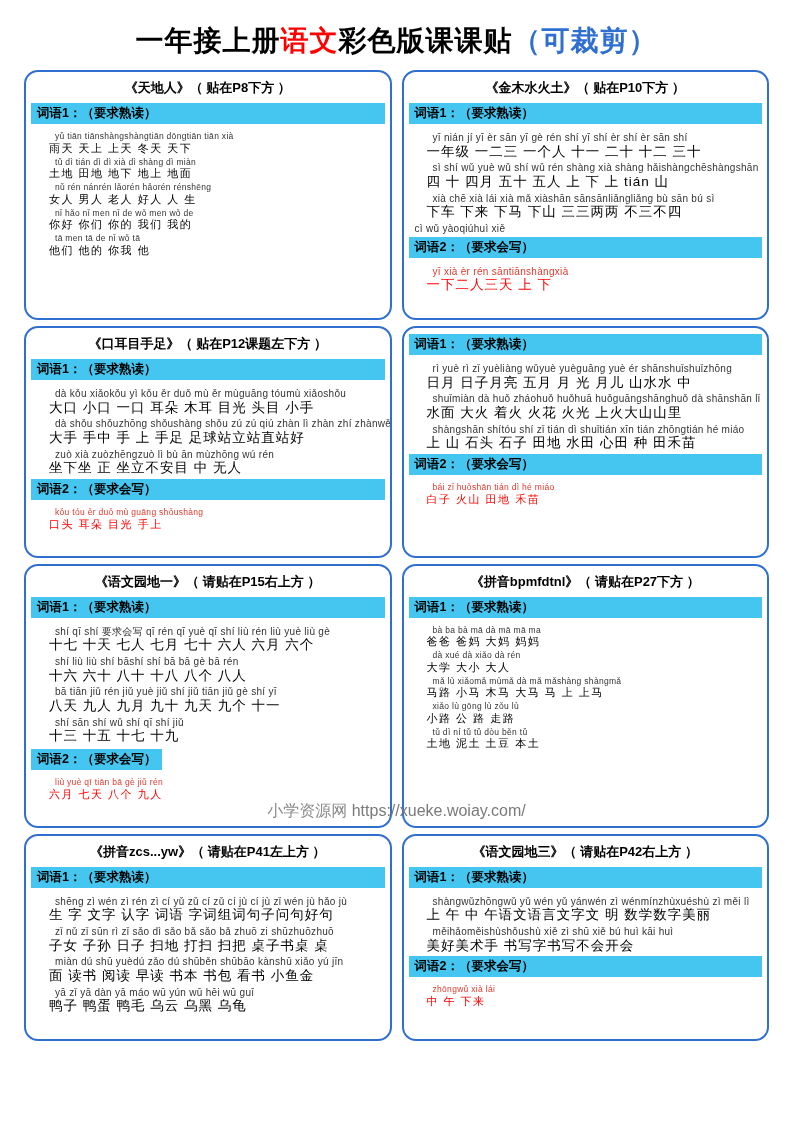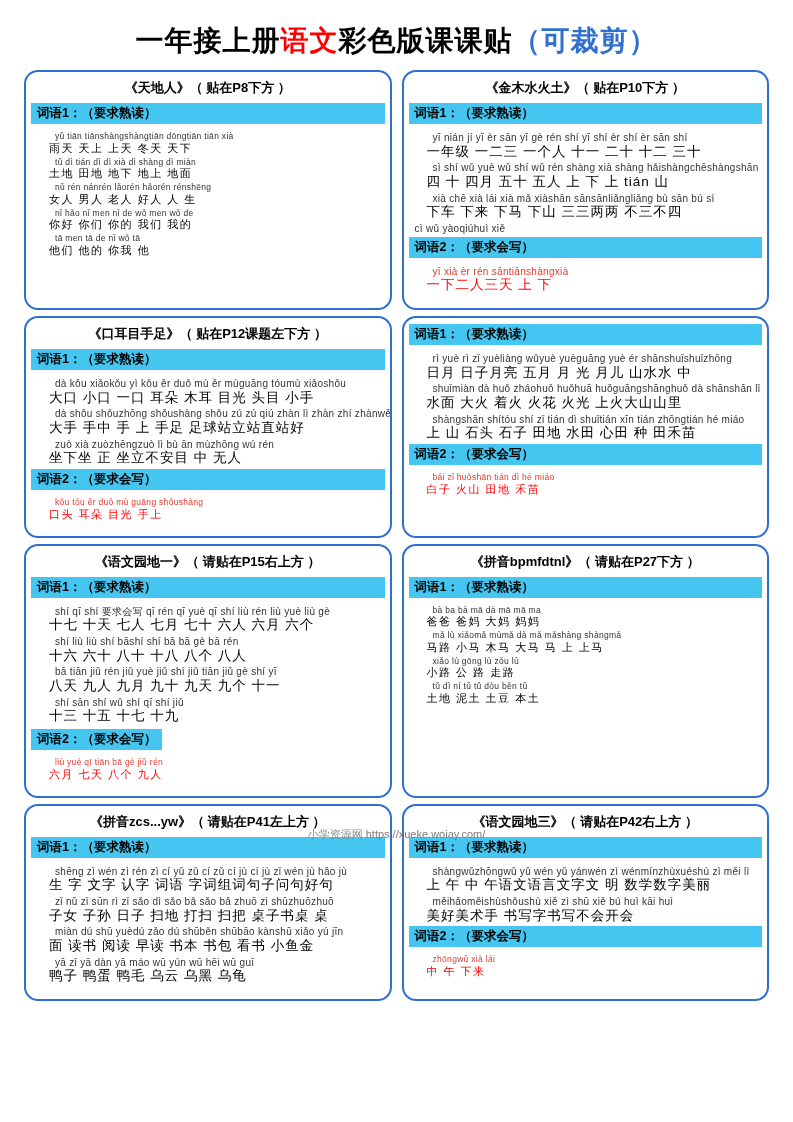--- a/index.html
+++ b/index.html
@@ -42,21 +42,21 @@
     display: grid;
     grid-template-columns: 1fr 1fr;
     column-gap: 10px;
     row-gap: 6px;
     margin-top: 2px;
   }
   .card {
     border: 2px solid #2f6fd0;
     border-radius: 14px;
     background: #ffffff;
-    padding: 4px 5px 12px 5px;
+    padding: 4px 5px 22px 5px;
     box-sizing: border-box;
     overflow: hidden;
   }
   .card-head {
     text-align: center;
     font-size: 13px;
     font-weight: bold;
     color: #000000;
     padding: 3px 0 4px 0;
     white-space: nowrap;
@@ -96,23 +96,23 @@
   .pinyin.red { color: #e23a2e; }
   .hanzi.small { font-size: 13.5px; letter-spacing: 1px; }
   .pinyin.tiny { font-size: 10px; }
   .spacer { height: 5px; }
 
   
   .footer {
     position: absolute;
     left: 0;
     right: 0;
-    bottom: 24px;
+    bottom: 44px;
     text-align: center;
-    font-size: 11px;
+    font-size: 16px;
     color: #8a8a8a;
     white-space: nowrap;
   }
   .footer .site { color: #7a7a7a; }
 </style>
 </head>
 <body>
 
 <div class="page">
 
@@ -259,20 +259,24 @@
 
     <div class="card">
       <div class="card-head">《拼音bpmfdtnl》（ 请贴在P27下方 ）</div>
       <div class="band">词语1：（要求熟读）</div>
       <div class="rows">
         <div class="line">
           <div class="pinyin">bà ba   bà mā   dà mā   mā ma</div>
           <div class="hanzi">爸爸 爸妈 大妈 妈妈</div>
         </div>
         <div class="line">
+          <div class="pinyin">dà xué   dà xiǎo   dà rén</div>
+          <div class="hanzi">大学 大小 大人</div>
+        </div>
+        <div class="line">
           <div class="pinyin">mǎ lù   xiǎomǎ  mùmǎ  dà mǎ  mǎshàng shàngmǎ</div>
           <div class="hanzi">马路 小马 木马 大马 马 上 上马</div>
         </div>
         <div class="line">
           <div class="pinyin">xiǎo lù    gōng lù   zǒu lù</div>
           <div class="hanzi">小路  公 路  走路</div>
         </div>
         <div class="line">
           <div class="pinyin">tǔ dì   ní tǔ    tǔ dòu běn tǔ</div>
           <div class="hanzi">土地 泥土 土豆 本土</div>

